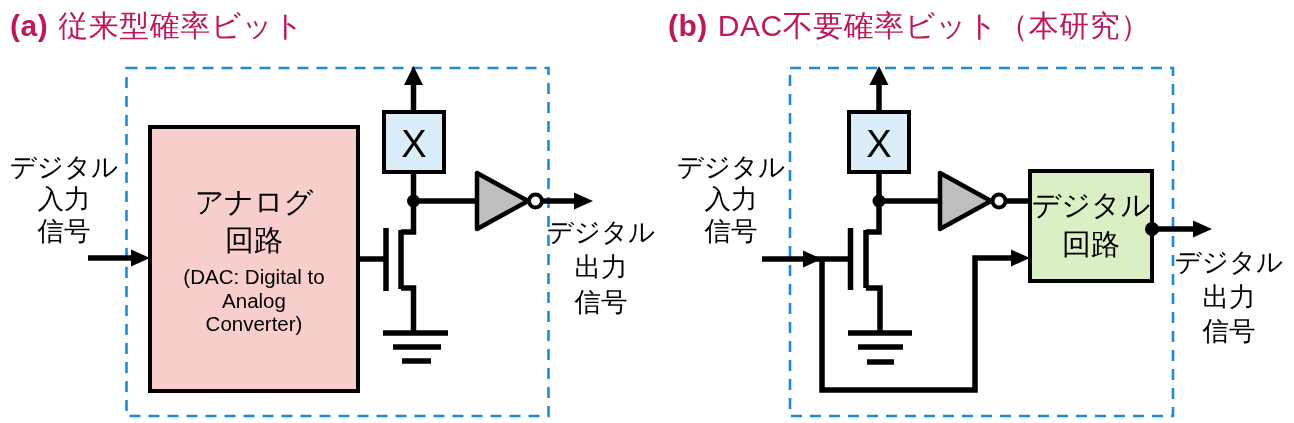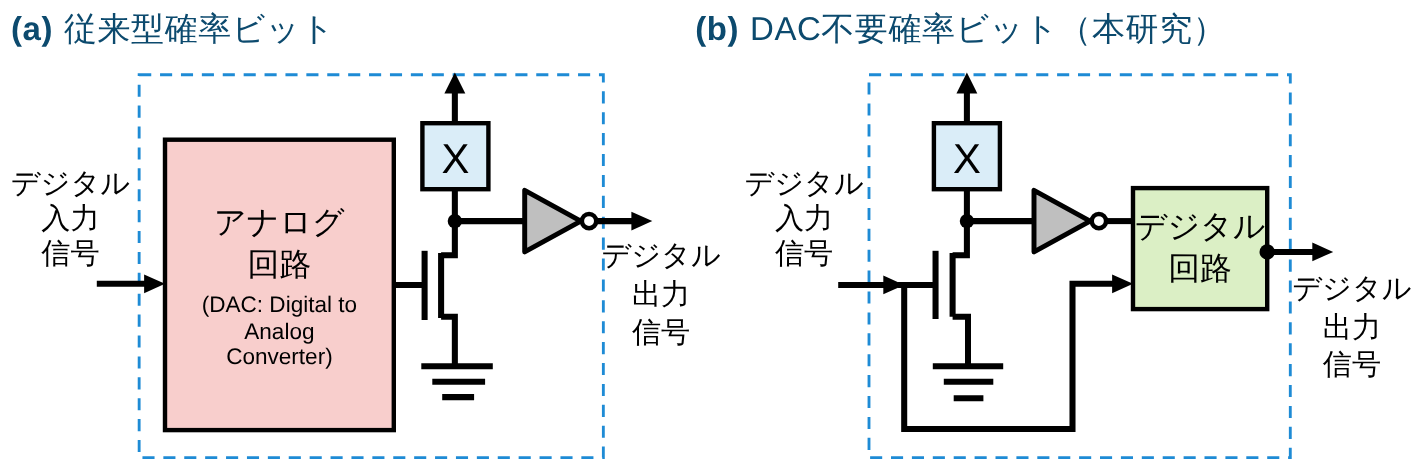--- a/index.html
+++ b/index.html
@@ -8,27 +8,27 @@
     width: 1294px;
     height: 423px;
     background: #ffffff;
     font-family: "Liberation Sans", "DejaVu Sans", sans-serif;
     overflow: hidden;
   }
   .panel-title {
     position: absolute;
     top: 6px;
     font-size: 30px;
-    color: #0c4a6e;
+    color: #be185d;
     white-space: nowrap;
     letter-spacing: 0.5px;
   }
   .panel-title .tag { font-weight: bold; margin-right: 10px; }
   .title-a { left: 10px; }
-  .title-b { left: 632px; }
+  .title-b { left: 668px; }
   svg.circuit {
     position: absolute;
     left: 0; top: 0;
   }
   svg text {
     font-family: "Liberation Sans", "DejaVu Sans", sans-serif;
     fill: #000;
   }
   .sig-label { font-size: 26.5px; }
   .box-label { font-size: 29px; }

